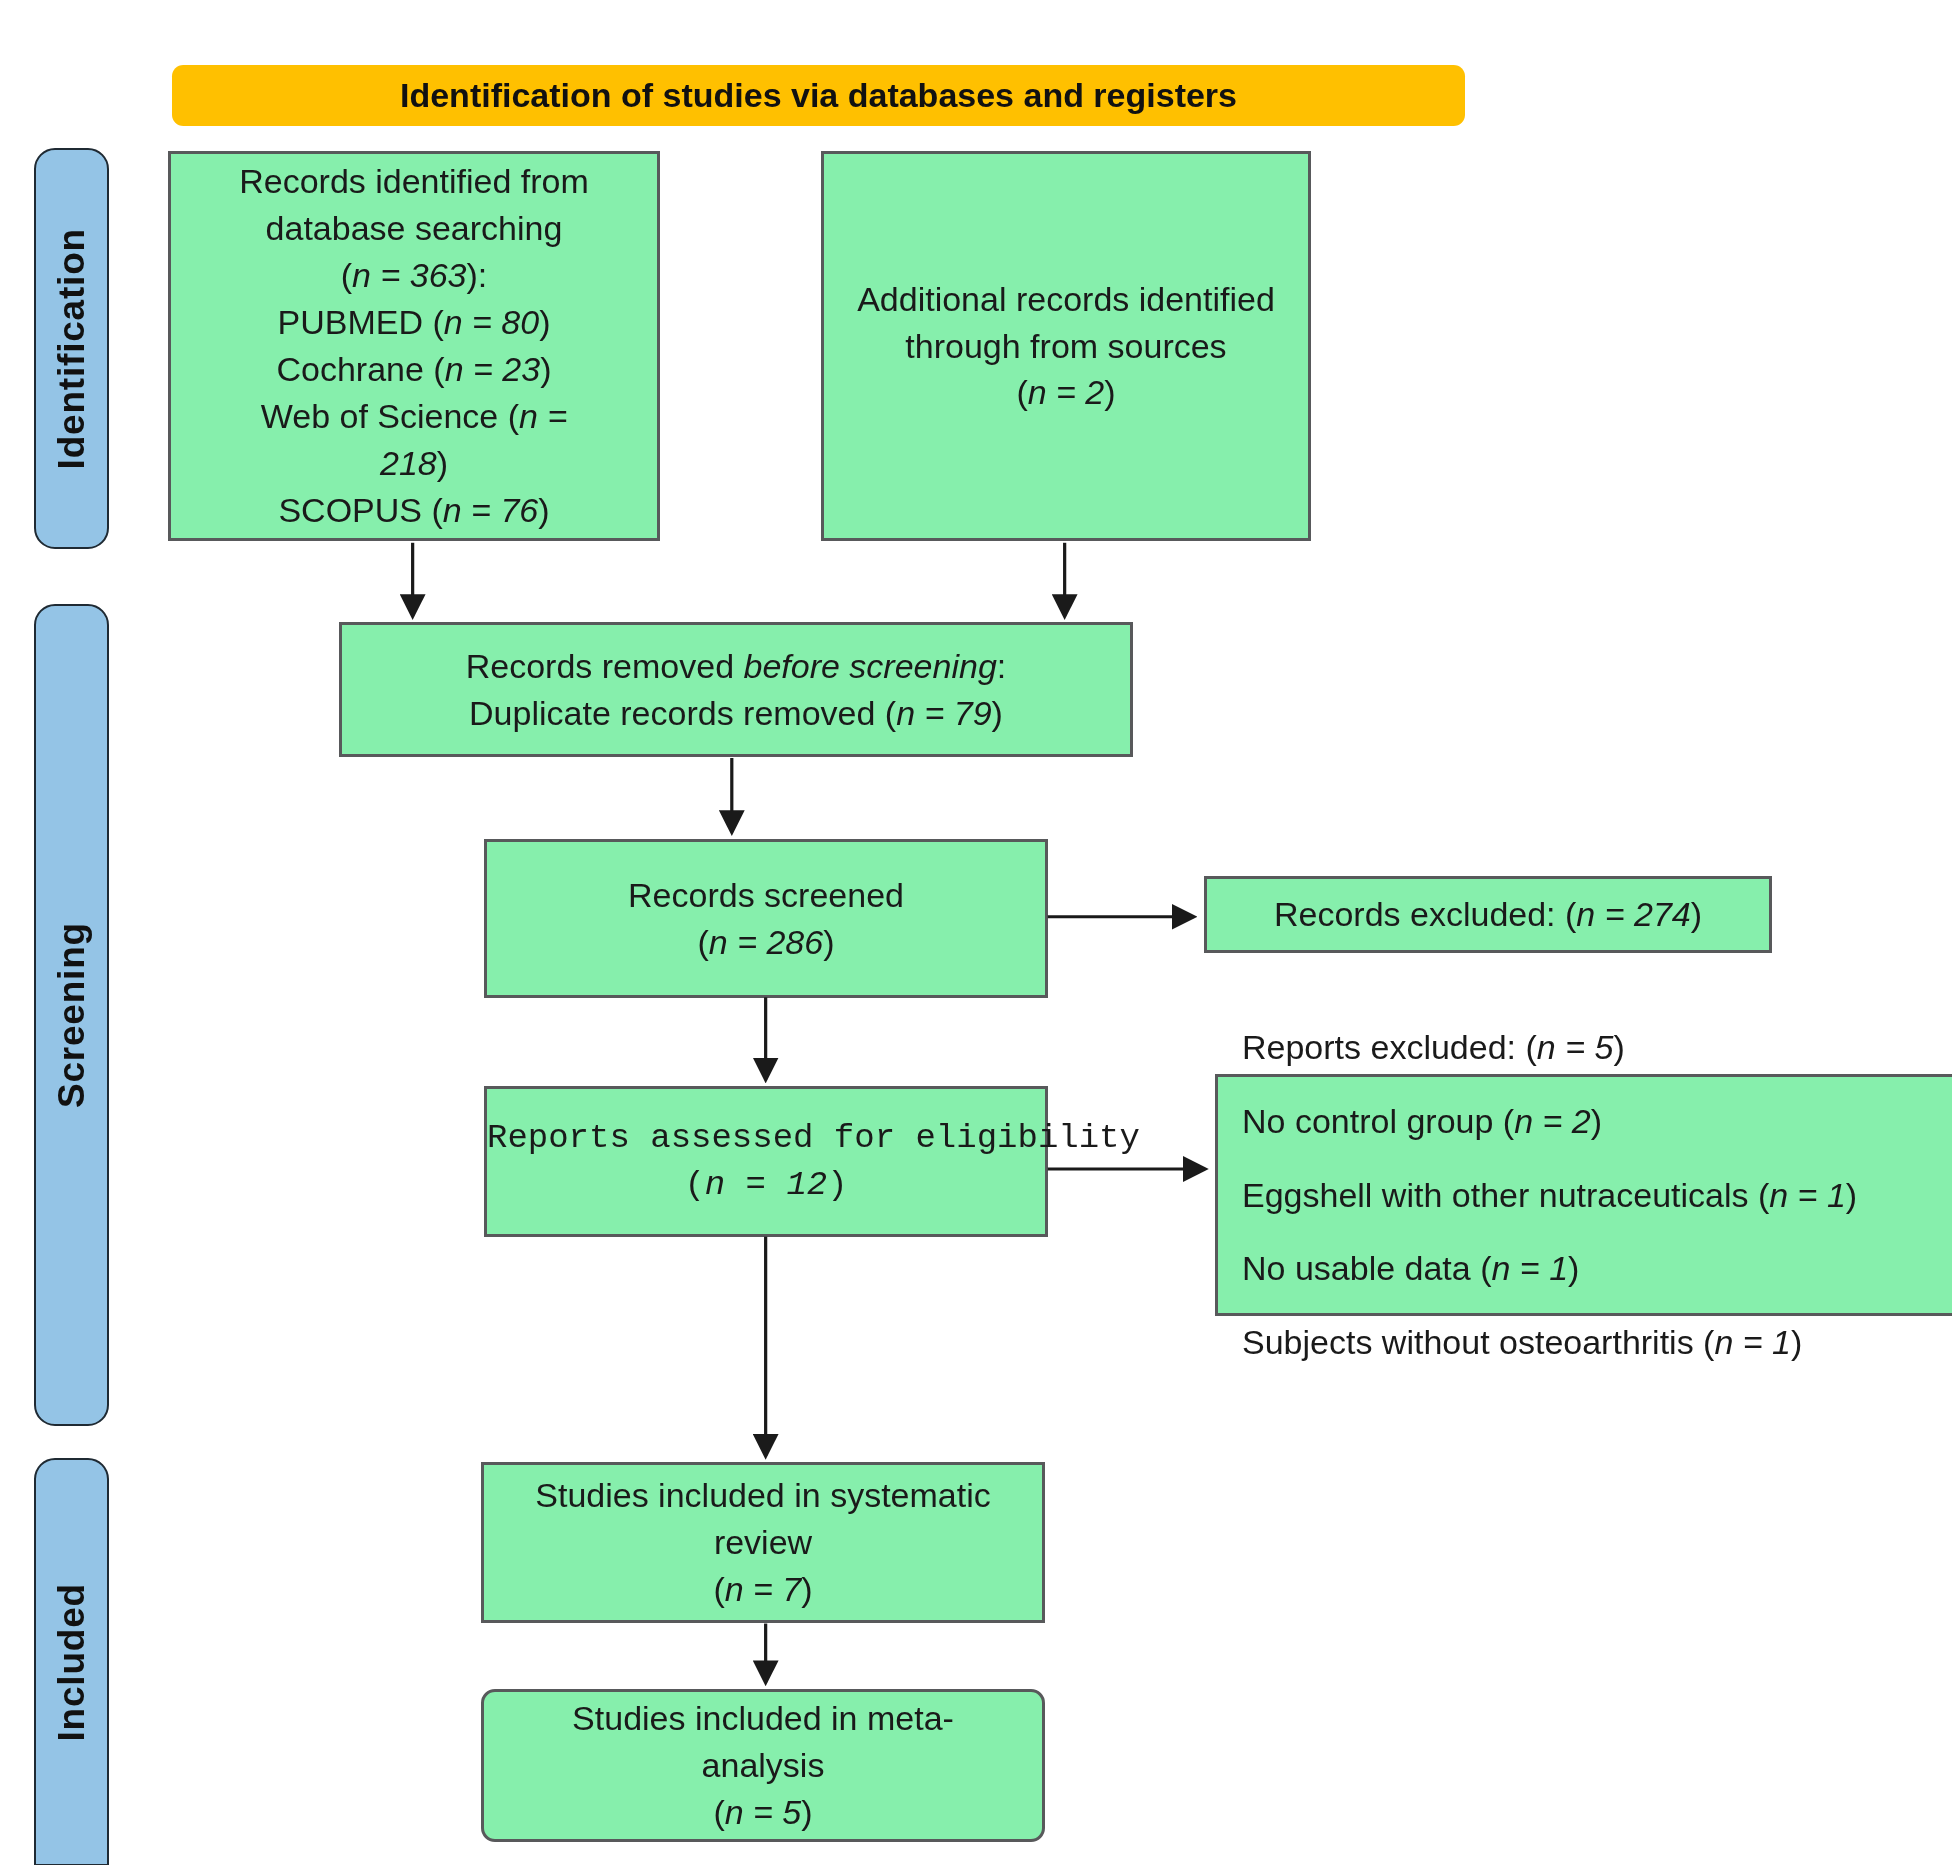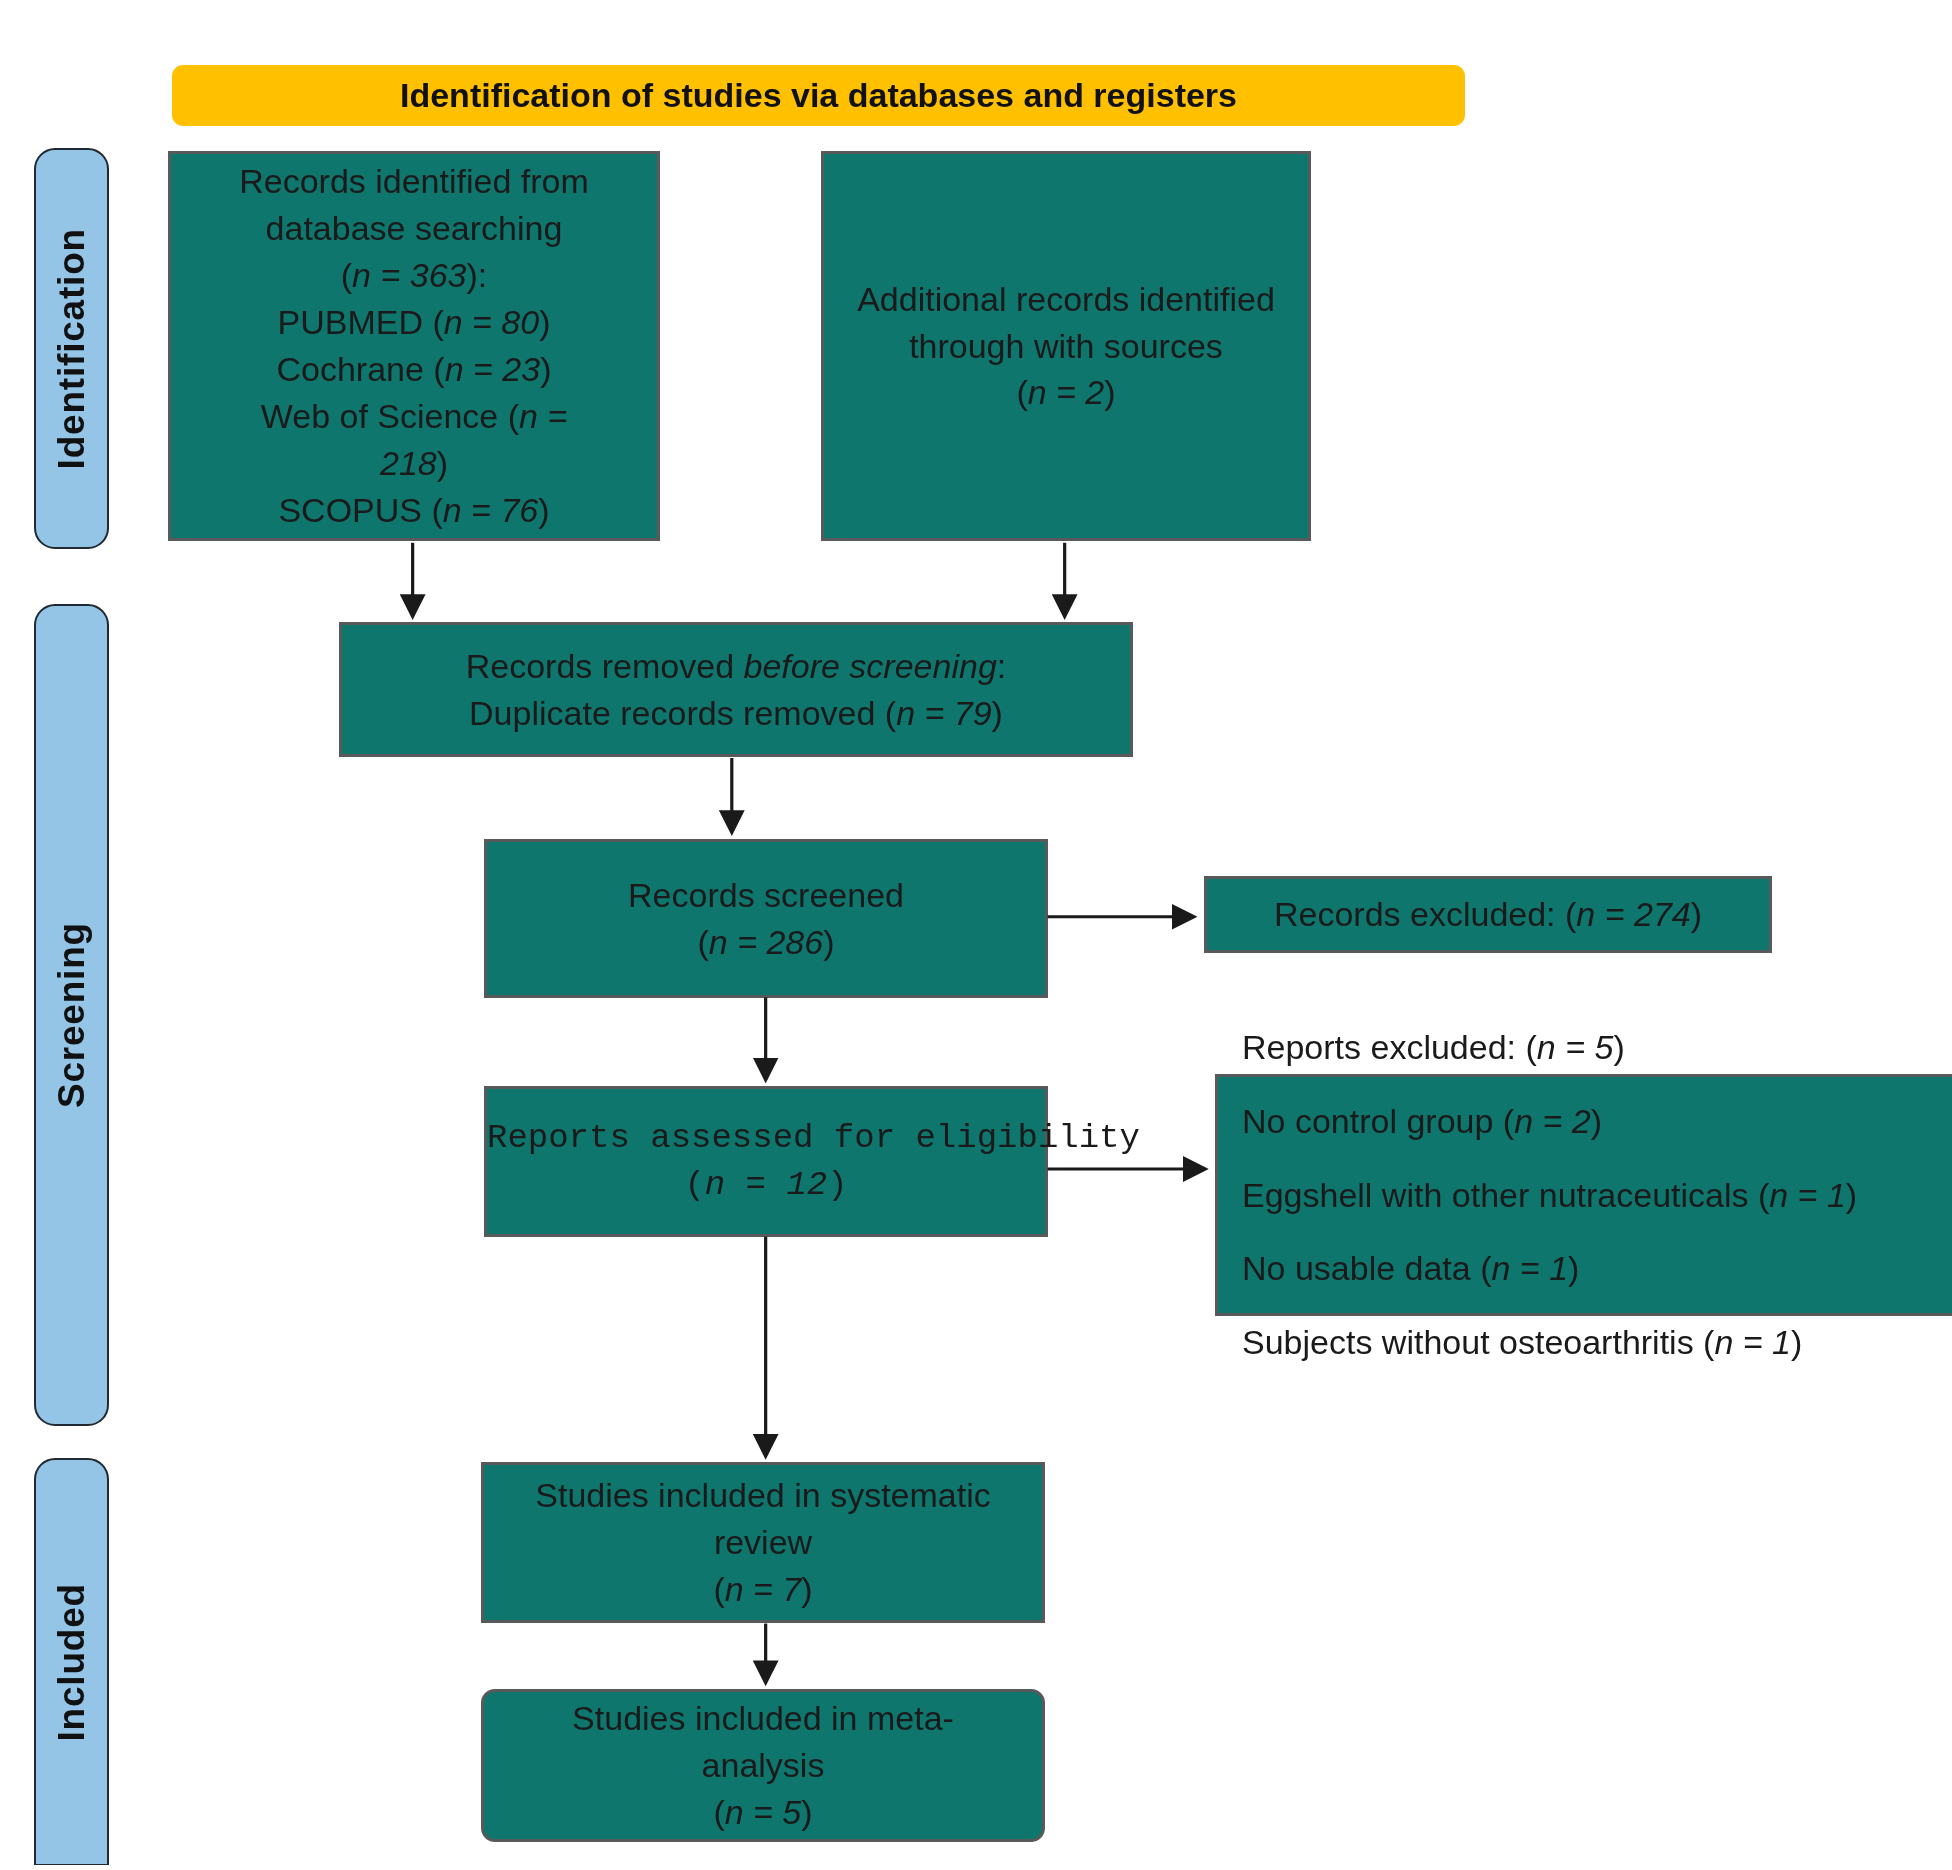--- a/index.html
+++ b/index.html
@@ -38,21 +38,21 @@
   .stage-text {
     writing-mode: vertical-rl;
     transform: rotate(180deg);
     font-weight: bold; font-size: 37px;
     letter-spacing: 0.8px;
     color: #111;
     white-space: nowrap;
   }
   .flowbox {
     position: absolute;
-    background: #0f766e;
+    background: #86efac;
     border: 3.2px solid var(--box-border, #58595B);
     box-sizing: border-box;
     display: flex; flex-direction: column; justify-content: center;
     font-size: 34px; line-height: 1.38;
   }
   .flowbox .line { white-space: nowrap; }
   .align-center { text-align: center; }
   .align-left { text-align: left; padding-left: 24px; padding-right: 9.7px; }
 
   .box-records-identified { left: 168px;  top: 121px;  width: 492px; height: 390px; }
@@ -93,21 +93,21 @@
       <div class="line"><span>database searching</span></div>
       <div class="line"><span>(</span><i>n = 363</i><span>):</span></div>
       <div class="line"><span>PUBMED (</span><i>n = 80</i><span>)</span></div>
       <div class="line"><span>Cochrane (</span><i>n = 23</i><span>)</span></div>
       <div class="line"><span>Web of Science (</span><i>n =</i></div>
       <div class="line"><i>218</i><span>)</span></div>
       <div class="line"><span>SCOPUS (</span><i>n = 76</i><span>)</span></div>
     </div>
   <div class="flowbox box-additional-records align-center">
       <div class="line"><span>Additional records identified</span></div>
-      <div class="line"><span>through with sources</span></div>
+      <div class="line"><span>through from sources</span></div>
       <div class="line"><span>(</span><i>n = 2</i><span>)</span></div>
     </div>
   <div class="flowbox box-records-removed align-center">
       <div class="line"><span>Records removed </span><i>before screening</i><span>:</span></div>
       <div class="line"><span>Duplicate records removed (</span><i>n = 79</i><span>)</span></div>
     </div>
   <div class="flowbox box-records-screened align-center">
       <div class="line"><span>Records screened</span></div>
       <div class="line"><span>(</span><i>n = 286</i><span>)</span></div>
     </div>

